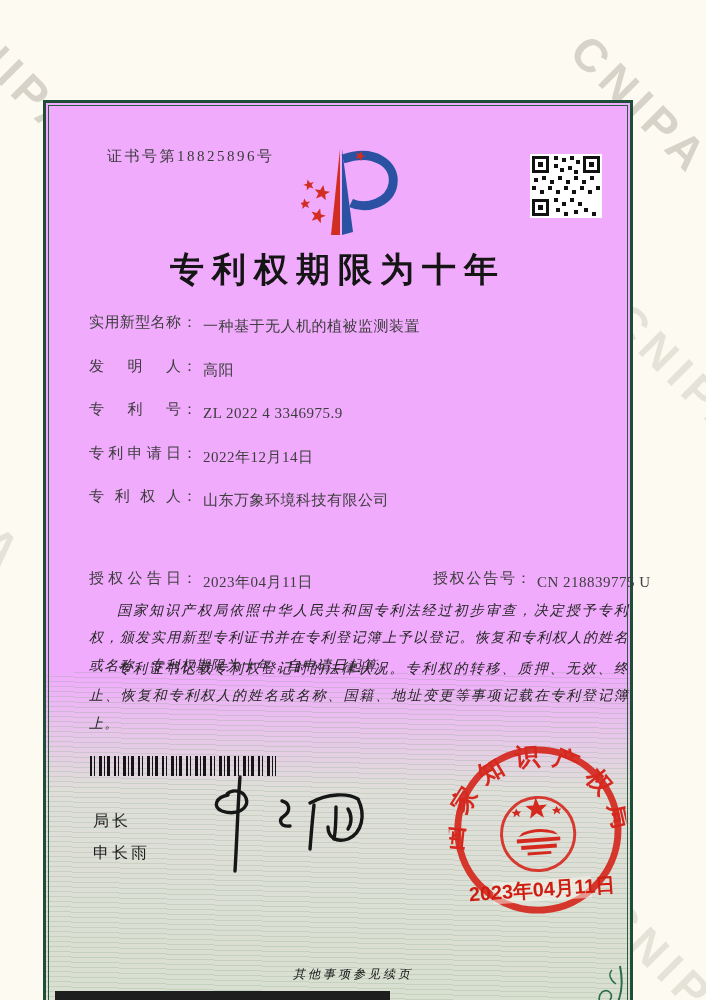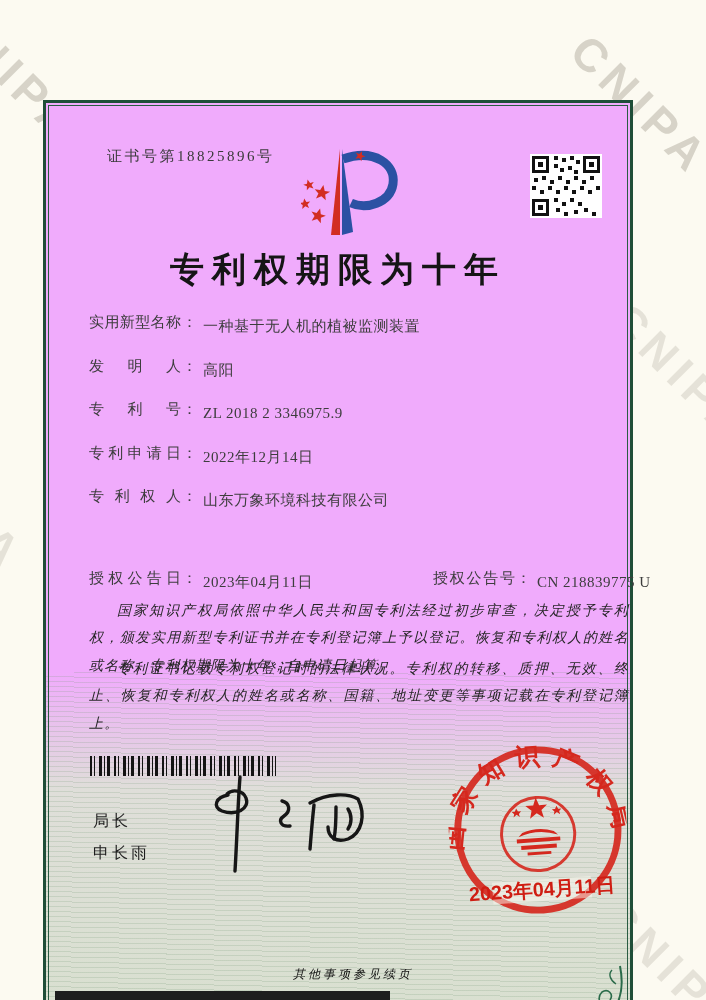--- a/index.html
+++ b/index.html
@@ -176,21 +176,21 @@
 
       <div class="title">专利权期限为十年</div>
 
       <div class="field f-inv">
         <span class="fl">发明人</span><span class="fc">：</span><span class="fv">高阳</span>
       </div>
       <div class="field f-name">
         <span class="fl">实用新型名称</span><span class="fc">：</span><span class="fv">一种基于无人机的植被监测装置</span>
       </div>
       <div class="field f-patno">
-        <span class="fl">专利号</span><span class="fc">：</span><span class="fv">ZL 2018 2 3346975.9</span>
+        <span class="fl">专利号</span><span class="fc">：</span><span class="fv">ZL 2022 4 3346975.9</span>
       </div>
       <div class="field f-appdate">
         <span class="fl">专利申请日</span><span class="fc">：</span><span class="fv">2022年12月14日</span>
       </div>
       <div class="field f-owner">
         <span class="fl">专利权人</span><span class="fc">：</span><span class="fv">山东万象环境科技有限公司</span>
       </div>
 
       <div class="field f-grant">
         <span class="fl">授权公告日</span><span class="fc">：</span><span class="fv">2023年04月11日</span>

